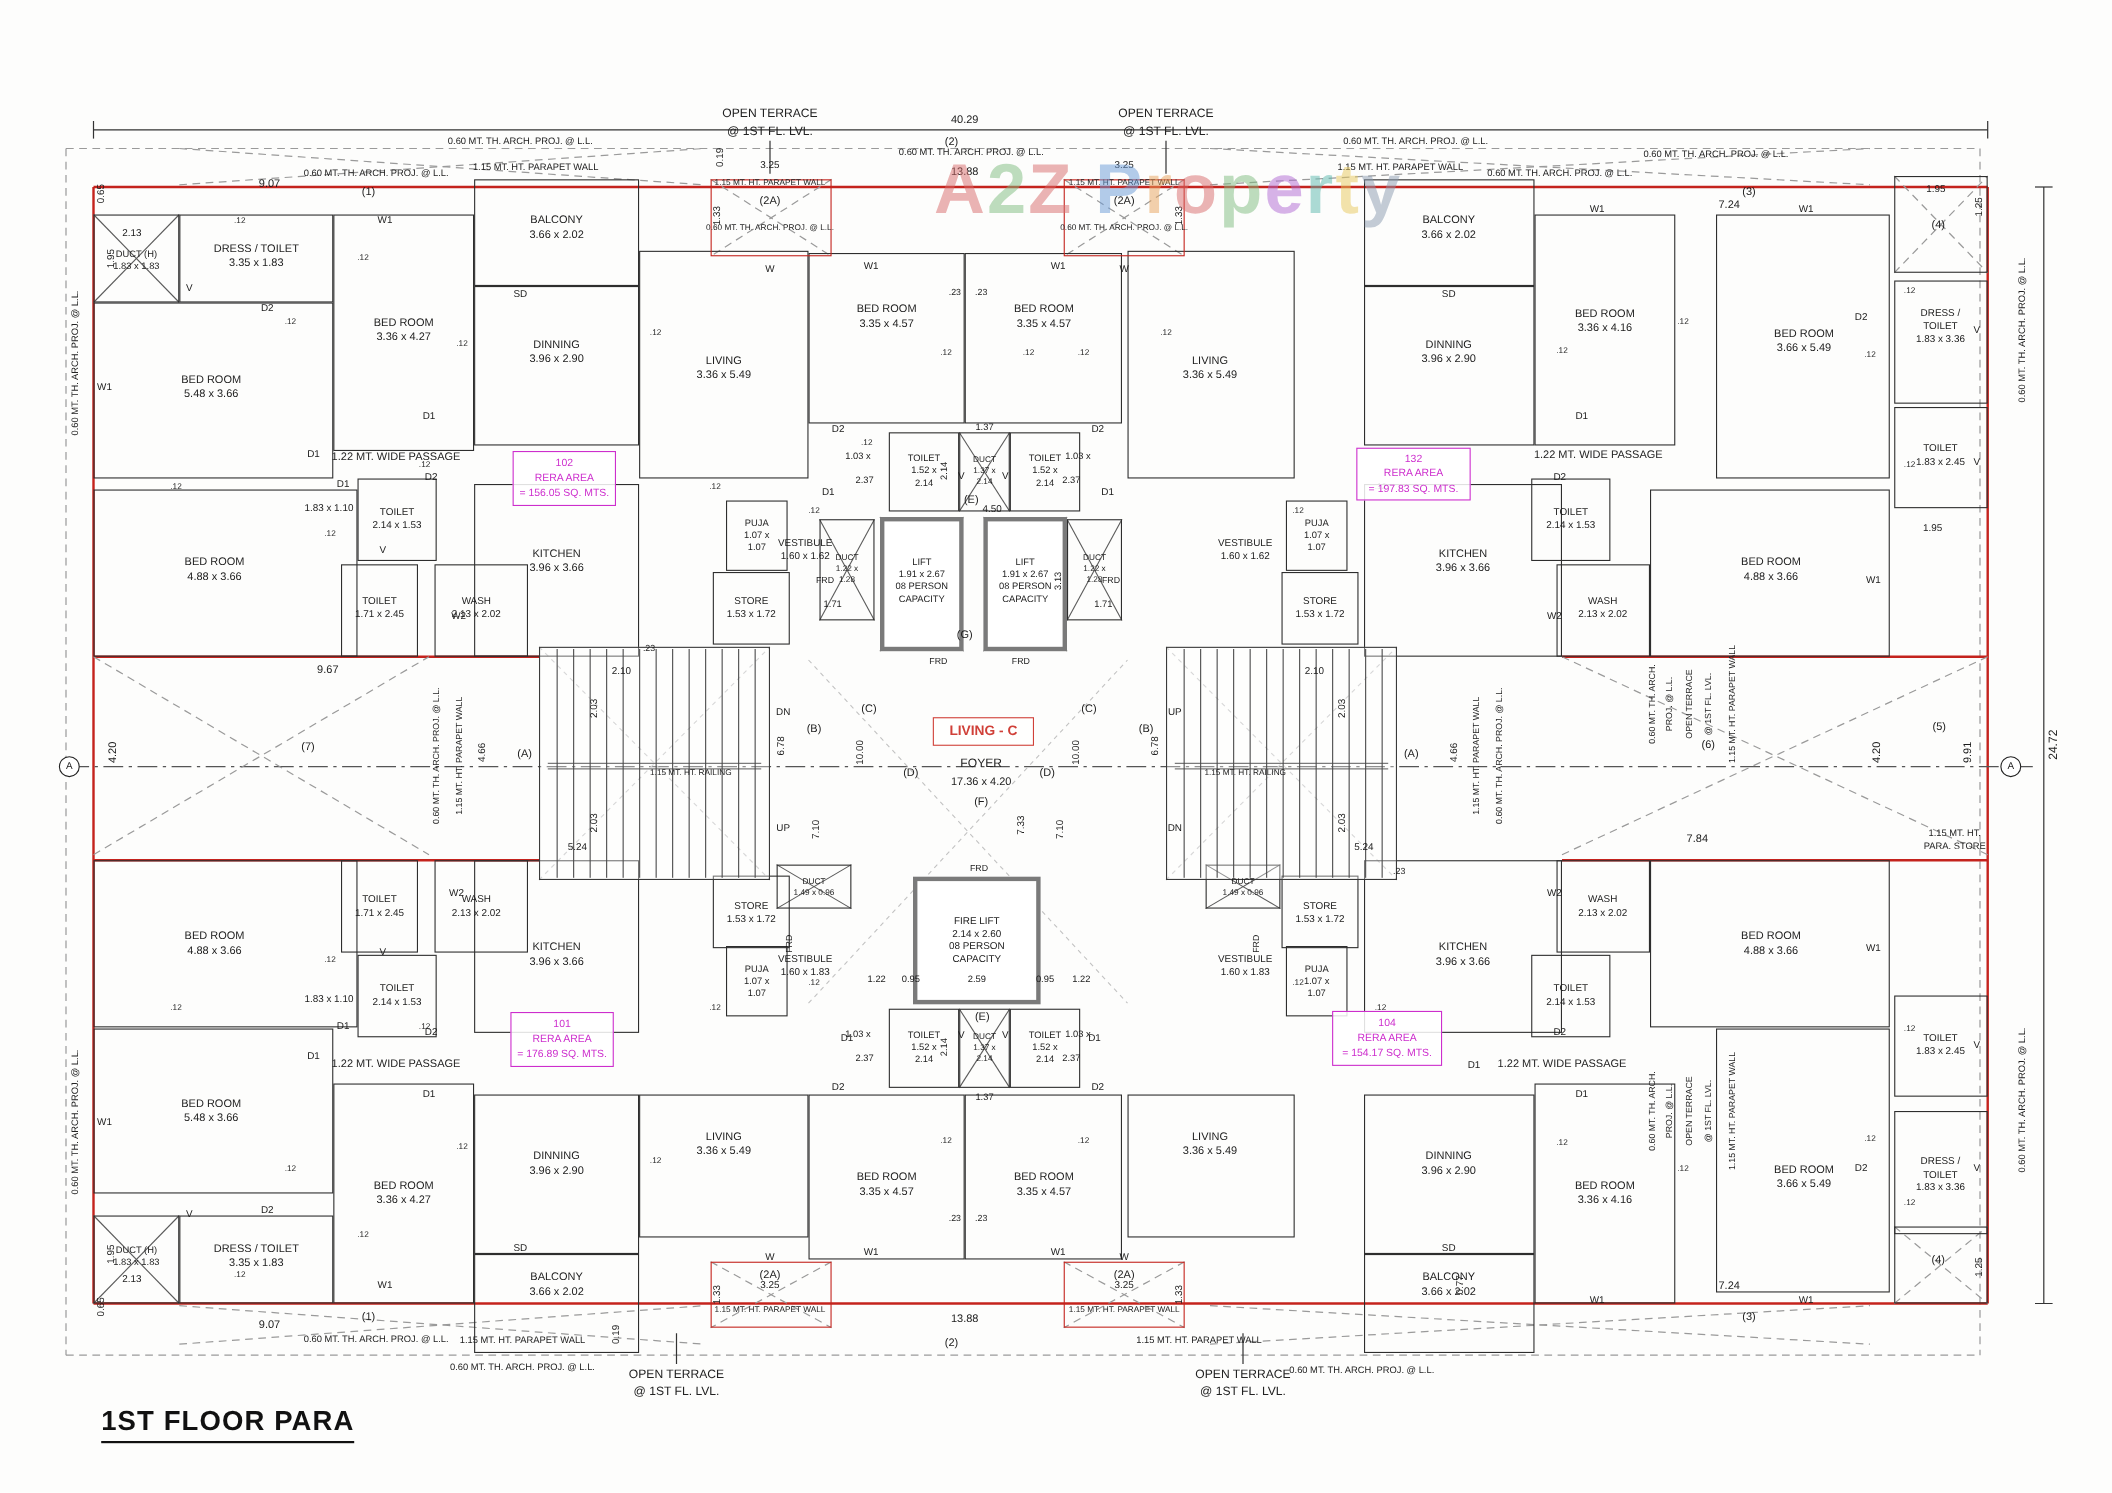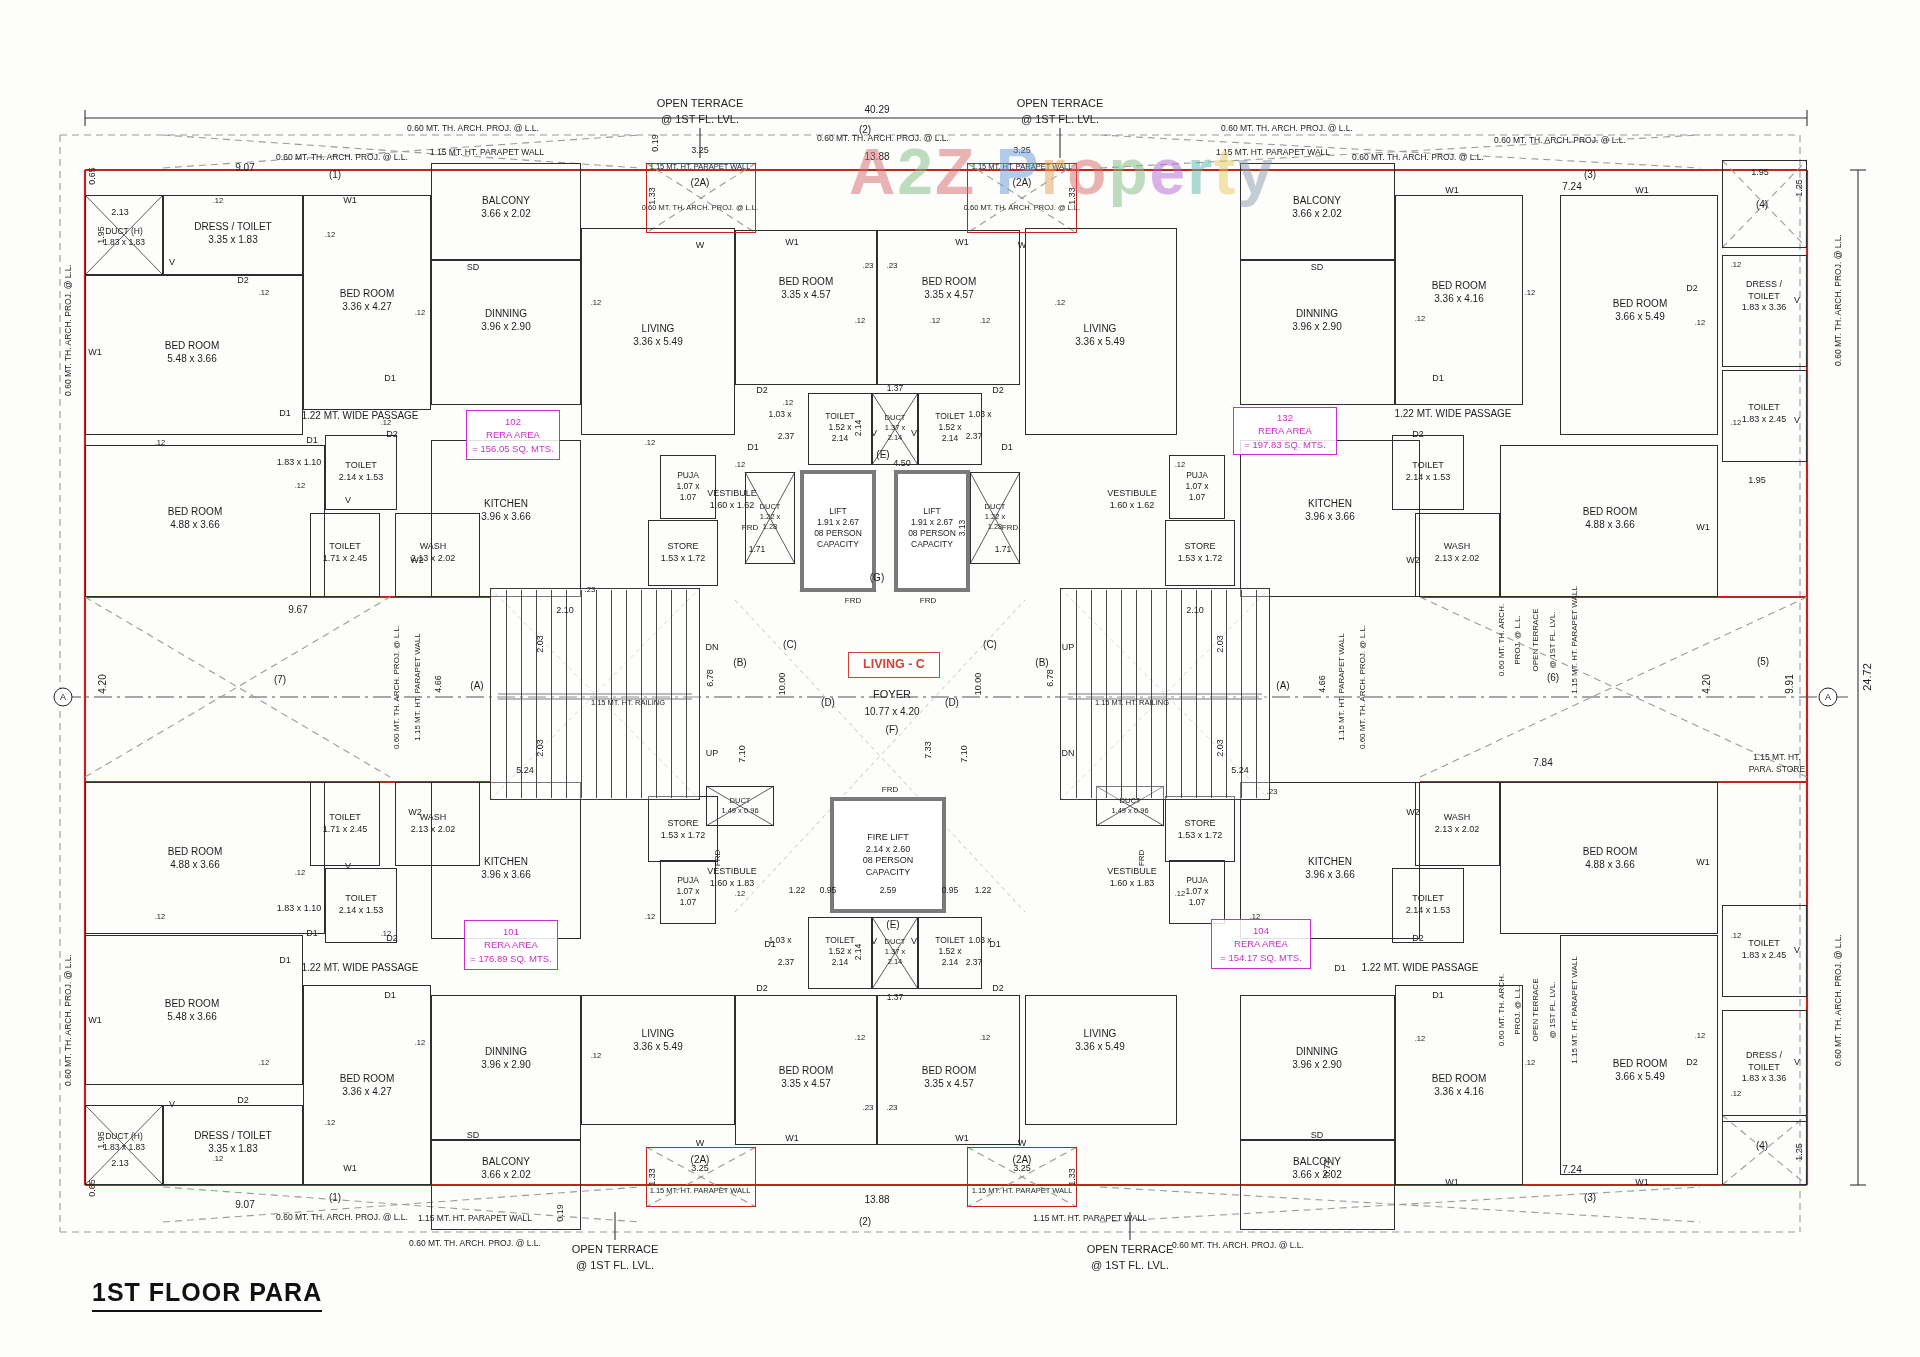--- a/index.html
+++ b/index.html
@@ -739,21 +739,21 @@
     <div class="lbl rot" style="left: 1553px; top: 1010px; font-size: 8px; color: rgb(34, 34, 34); z-index: 7;">@ 1ST FL. LVL.</div>
     <div class="lbl" style="left: 1777px; top: 757px; font-size: 8.5px; color: rgb(34, 34, 34); z-index: 7;">1.15 MT. HT.</div>
     <div class="lbl" style="left: 1777px; top: 769px; font-size: 8.5px; color: rgb(34, 34, 34); z-index: 7;">PARA. STORE</div>
     <div class="lbl" style="left: 628px; top: 702px; font-size: 7.5px; color: rgb(34, 34, 34); z-index: 7;">1.15 MT. HT. RAILING</div>
     <div class="lbl" style="left: 1132px; top: 702px; font-size: 7.5px; color: rgb(34, 34, 34); z-index: 7;">1.15 MT. HT. RAILING</div>
     <div class="lbl" style="left: 360px; top: 416px; font-size: 10px; color: rgb(34, 34, 34); z-index: 7;">1.22 MT. WIDE PASSAGE</div>
     <div class="lbl" style="left: 1453px; top: 414px; font-size: 10px; color: rgb(34, 34, 34); z-index: 7;">1.22 MT. WIDE PASSAGE</div>
     <div class="lbl" style="left: 360px; top: 968px; font-size: 10px; color: rgb(34, 34, 34); z-index: 7;">1.22 MT. WIDE PASSAGE</div>
     <div class="lbl" style="left: 1420px; top: 968px; font-size: 10px; color: rgb(34, 34, 34); z-index: 7;">1.22 MT. WIDE PASSAGE</div>
     <div class="lbl" style="left: 892px; top: 695px; font-size: 11px; color: rgb(34, 34, 34); z-index: 7;">FOYER</div>
-    <div class="lbl" style="left: 892px; top: 712px; font-size: 10px; color: rgb(34, 34, 34); z-index: 7;">10.77 x 4.20</div>
+    <div class="lbl" style="left: 892px; top: 712px; font-size: 10px; color: rgb(34, 34, 34); z-index: 7;">17.36 x 4.20</div>
     <div class="lbl" style="left: 477px; top: 686px; font-size: 10px; z-index: 7;">(A)</div>
     <div class="lbl" style="left: 1283px; top: 686px; font-size: 10px; z-index: 7;">(A)</div>
     <div class="lbl" style="left: 740px; top: 663px; font-size: 10px; z-index: 7;">(B)</div>
     <div class="lbl" style="left: 1042px; top: 663px; font-size: 10px; z-index: 7;">(B)</div>
     <div class="lbl" style="left: 790px; top: 645px; font-size: 10px; z-index: 7;">(C)</div>
     <div class="lbl" style="left: 990px; top: 645px; font-size: 10px; z-index: 7;">(C)</div>
     <div class="lbl" style="left: 828px; top: 703px; font-size: 10px; z-index: 7;">(D)</div>
     <div class="lbl" style="left: 952px; top: 703px; font-size: 10px; z-index: 7;">(D)</div>
     <div class="lbl" style="left: 883px; top: 455px; font-size: 10px; z-index: 7;">(E)</div>
     <div class="lbl" style="left: 893px; top: 925px; font-size: 10px; z-index: 7;">(E)</div>

